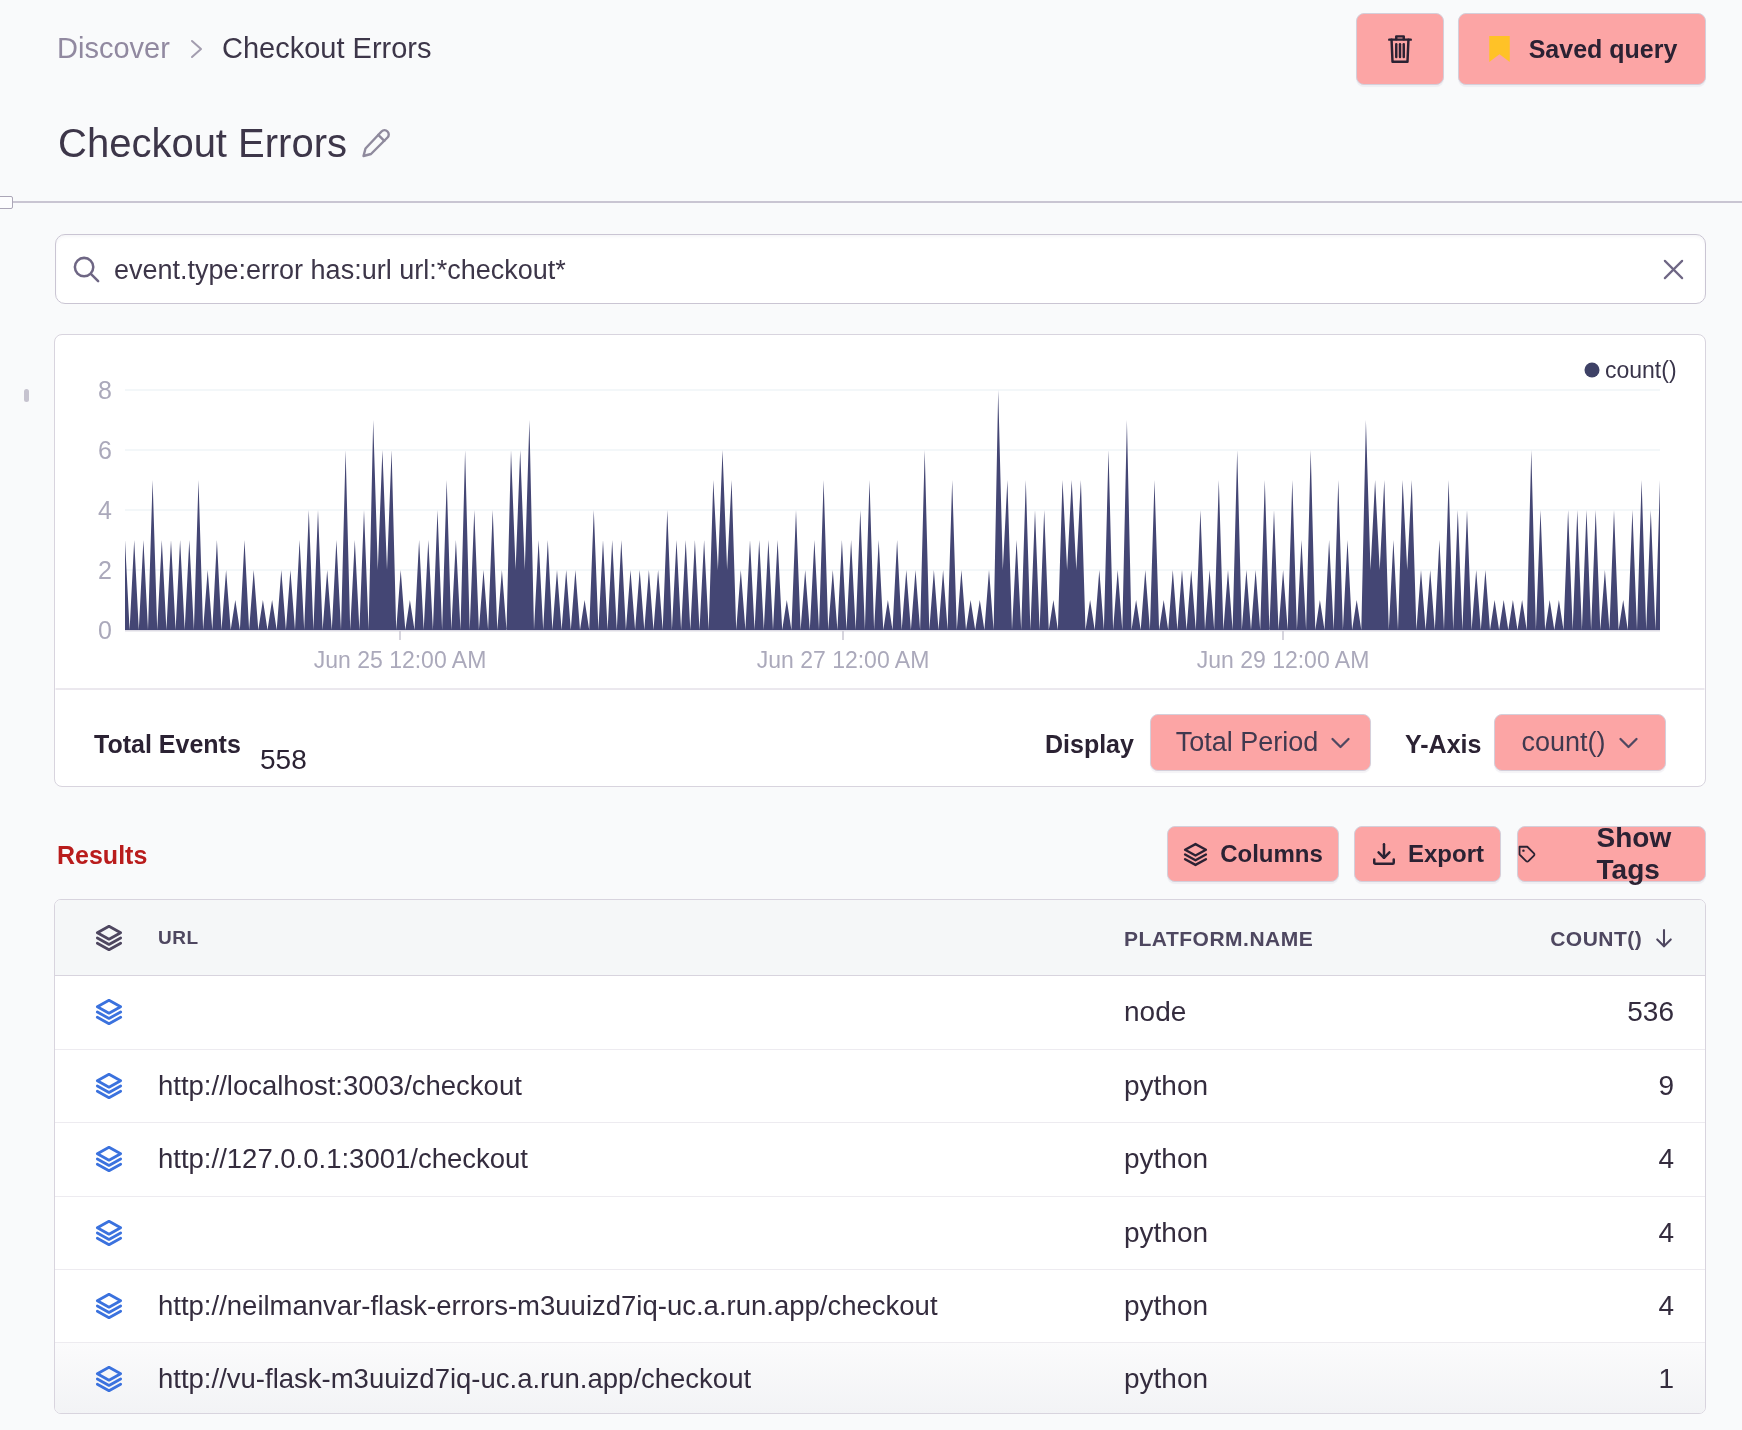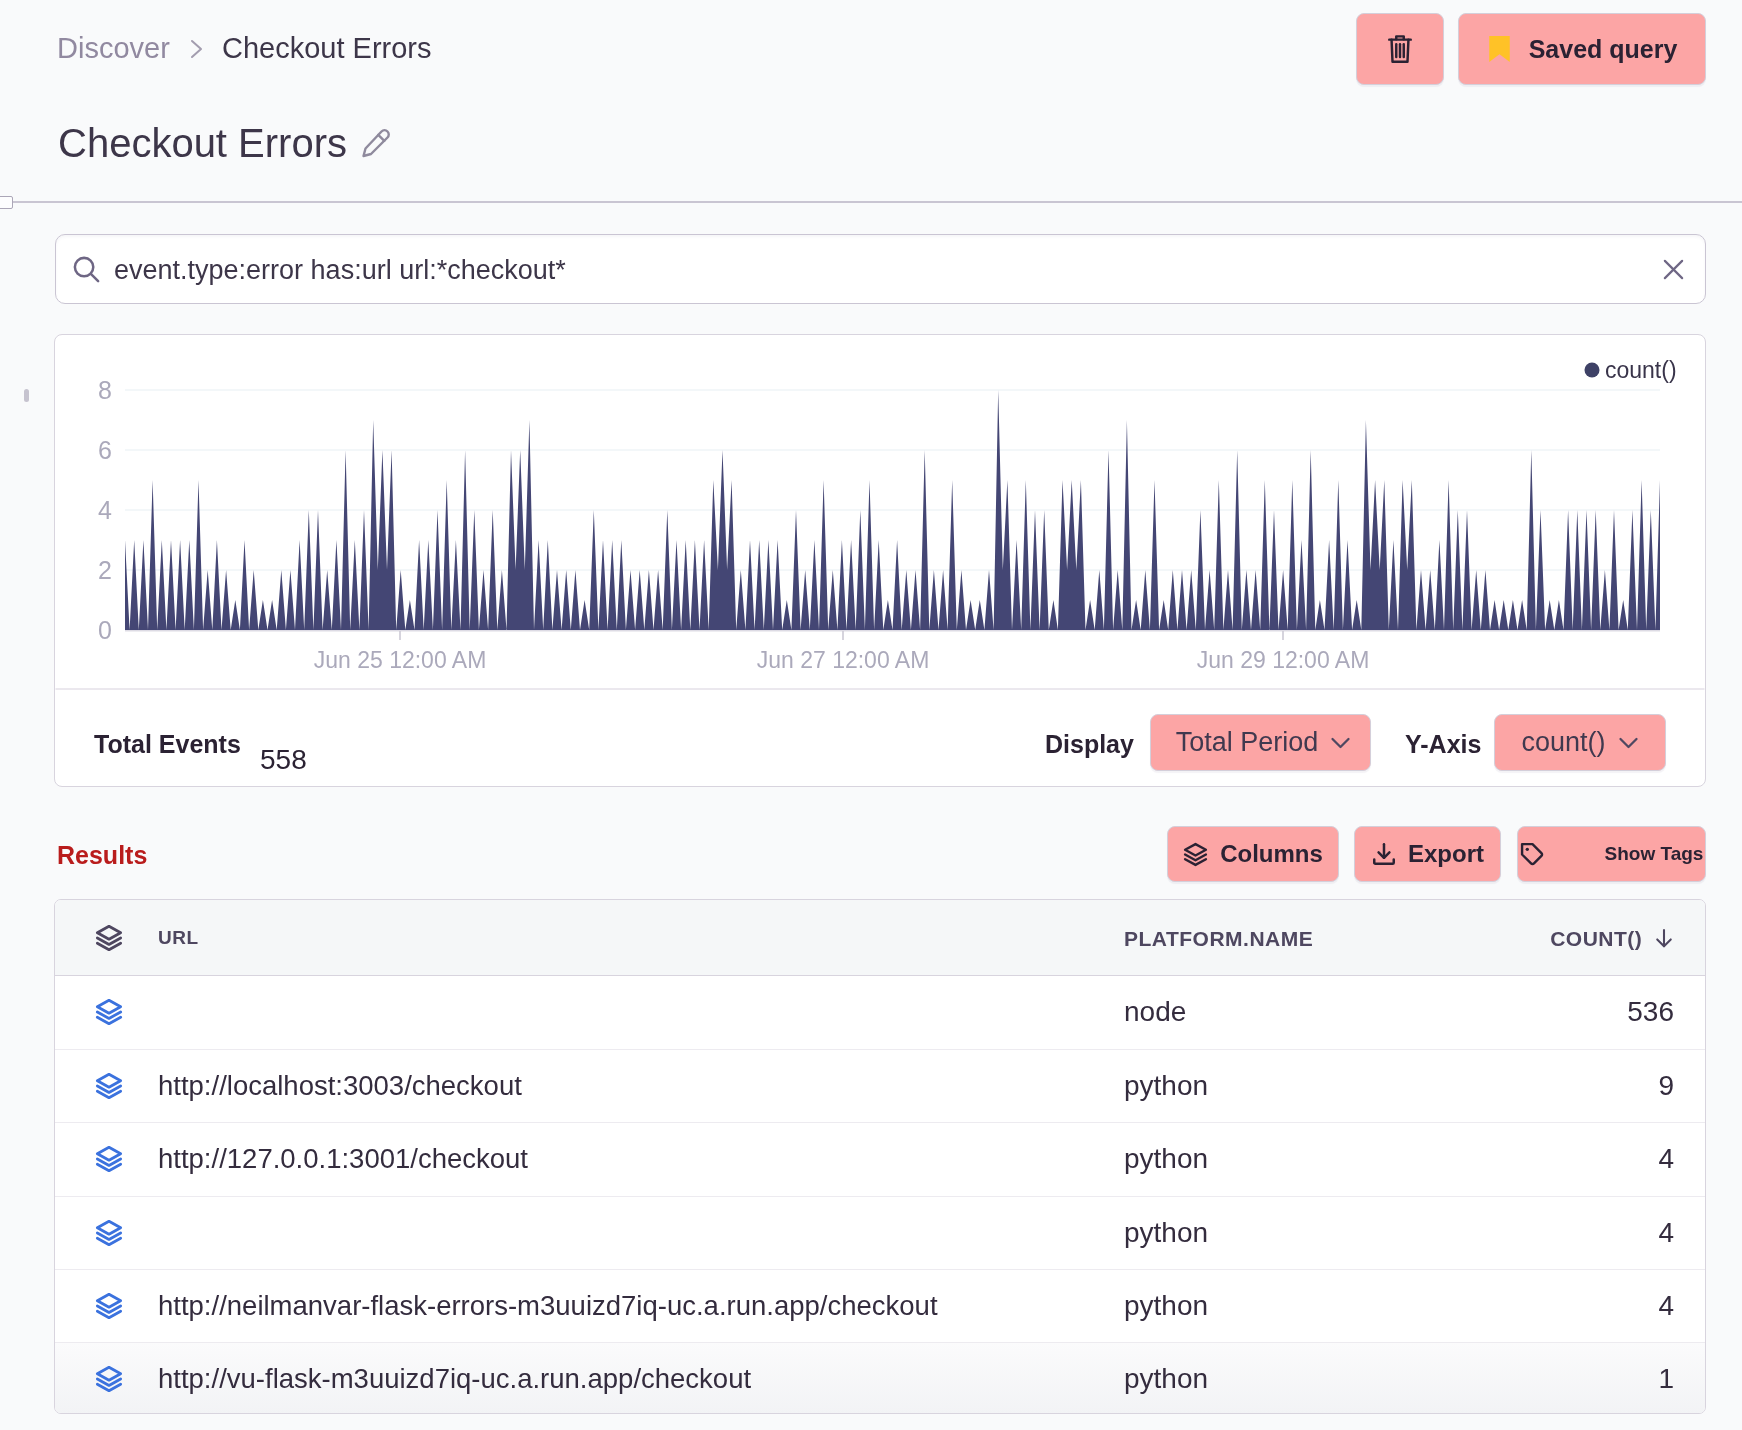--- a/index.html
+++ b/index.html
@@ -121,21 +121,21 @@
       <polyline points="7 10.5 12 15.5 17 10.5"></polyline>
       <line x1="12" y1="15.5" x2="12" y2="3"></line>
     </svg>
 <span style="font-size:24px; font-weight:700; color:#2B2233;">Export</span>
 </div>
 <div class="btn" style="left:1517px; top:826px; width:189px; height:56px;">
 <svg width="25" height="25" viewBox="0 0 24 24" fill="none" stroke="#2B2233" stroke-width="2.3" stroke-linecap="round" stroke-linejoin="round" style="margin-right:12px;">
       <path d="M20.59 13.41l-7.17 7.17a2 2 0 0 1-2.83 0L2 12V2h10l8.59 8.59a2 2 0 0 1 0 2.83z"></path>
       <circle cx="7" cy="7" r="1.6" fill="#2B2233" stroke="none"></circle>
     </svg>
-<span style="font-size:19px; font-weight:700; color:#2B2233;margin-left:48px;">Show Tags</span>
+<span style="font-size:28px; font-weight:700; color:#2B2233;margin-left:48px;">Show Tags</span>
 </div>
 
 <div class="card" style="left:54px; top:899px; width:1652px; height:515px; overflow:hidden; border-radius:7px;">
 <div style="position:absolute; left:0; top:0; width:100%; height:76px; background:#F5F7F8; border-bottom:1.5px solid #D8D4DE;">
 <div style="position:absolute; left:40px; top:24px;"><svg width="28" height="28" viewBox="0 0 24 24" fill="none" stroke="#4E4760" stroke-width="2.4" stroke-linecap="round" stroke-linejoin="round">
           <polygon points="12 2 2 7.5 12 13 22 7.5 12 2"></polygon>
           <polyline points="2 12 12 17.5 22 12"></polyline>
           <polyline points="2 16.5 12 22 22 16.5"></polyline>
         </svg></div>
 <div style="position:absolute; left:103px; top:27px; font-size:19px; font-weight:700; color:#4E4760; letter-spacing:0.5px;">URL</div>

